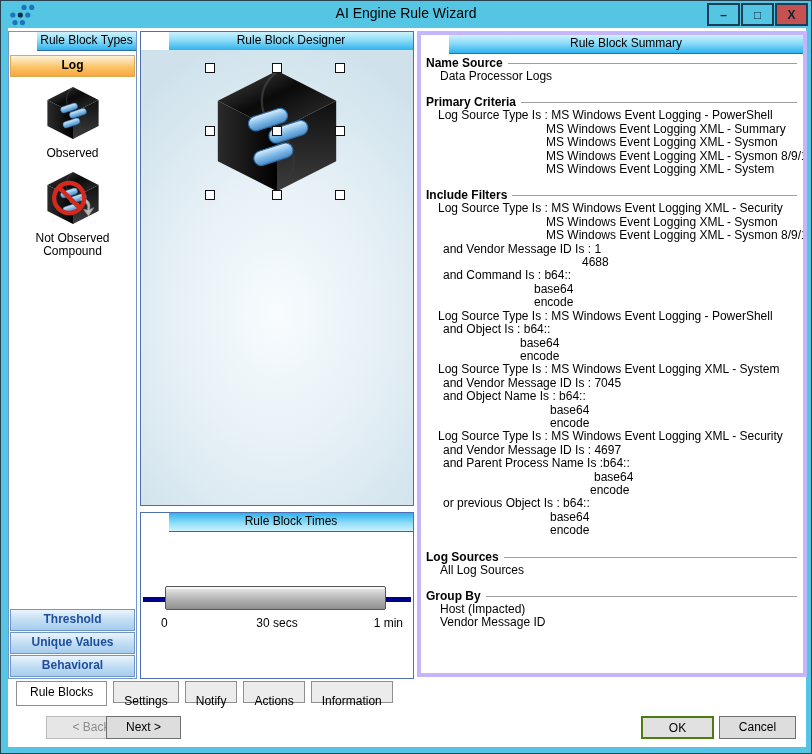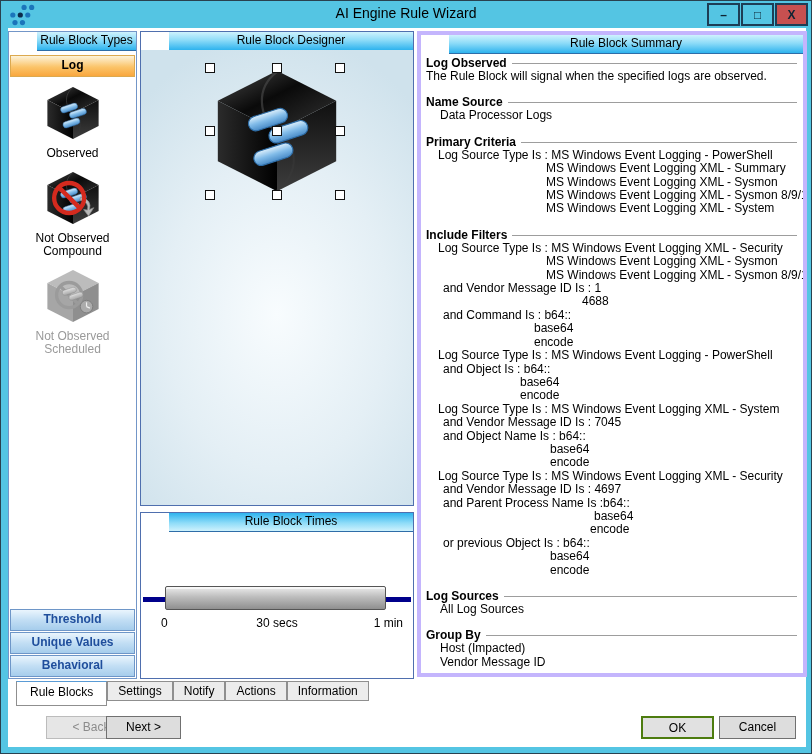--- a/index.html
+++ b/index.html
@@ -48,21 +48,21 @@
   
   .summary-panel{position:absolute;left:409px;top:3px;width:390px;height:646px;border:4px solid #c4b5fd;box-sizing:border-box;background:#fff;}
   .summary-content{position:absolute;left:0;right:0;top:18px;bottom:0;padding:4px 6px 0 5px;overflow:hidden;}
   .sec{margin-bottom:13px;}
   .sec-hdr{font-weight:bold;font-size:12px;line-height:13px;display:flex;align-items:center;color:#000;}
   .sec-hdr::after{content:"";flex:1;border-top:1px solid #9d9d9d;margin-left:5px;}
   .sec-line{font-size:12px;line-height:13.4px;white-space:pre;color:#000;}
 
   
   .tabs{position:absolute;left:8px;top:653px;display:flex;align-items:flex-start;}
-  .tab{height:20px;line-height:19px;padding:0 10px;background:#ececec;border:1px solid #8f8f8f;font-size:12px;margin-left:0;cursor:pointer;box-sizing:border-box;color:#000;}
+  .tab{height:20px;line-height:19px;padding:10px 10px;background:#ececec;border:1px solid #8f8f8f;font-size:12px;margin-left:6px;cursor:pointer;box-sizing:border-box;color:#000;}
   .tab.active{background:#fff;height:25px;line-height:21px;margin-left:0;padding:0 13px;border-top:1px solid #5a9bd5;}
 
   
   .fbtn{position:absolute;top:688px;height:23px;font-size:12px;text-align:center;line-height:21px;background:#dddddd;border:1px solid #707070;box-sizing:border-box;cursor:pointer;color:#000;}
   .btn-back{left:10px;width:90px;color:#8b8b8b;background:#e6e6e6;border-color:#bcbcbc;cursor:default;margin-left:28px;}
   .btn-next{left:98px;width:75px;}
   .btn-ok{left:633px;width:73px;border:2px solid #4d7c0f;background:#e1e1e1;}
   .btn-cancel{left:711px;width:77px;}
 
   .hidden-defs{position:absolute;width:0;height:0;overflow:hidden;}
@@ -164,26 +164,20 @@
               <use href="#sym-cube"></use>
             </svg>
           <div class="type-label">Observed</div>
         </div>
         <div class="type-item">
           <svg>
               <use href="#sym-cube-no"></use>
             </svg>
           <div class="type-label">Not Observed Compound</div>
         </div>
-        <div class="type-item disabled">
-          <svg>
-              <use href="#sym-cube-sched"></use>
-            </svg>
-          <div class="type-label">Not Observed Scheduled</div>
-        </div>
       </div>
 
       <div class="accordion-btn">Threshold</div>
       <div class="accordion-btn">Unique Values</div>
       <div class="accordion-btn">Behavioral</div>
     </div>
 
     <div class="mid">
       <div class="designer-panel">
         <div class="panel-header">Rule Block Designer</div>
@@ -209,24 +203,20 @@
         <div class="slider-bar"></div>
         <div class="tick tick-0">0</div>
         <div class="tick tick-1">30 secs</div>
         <div class="tick tick-2">1 min</div>
       </div>
     </div>
 
     <div class="summary-panel">
       <div class="panel-header">Rule Block Summary</div>
       <div class="summary-content">
-          <div class="sec">
-            <div class="sec-hdr">Log Observed</div>
-            <div class="sec-line" style="padding-left: 0px;">The Rule Block will signal when the specified logs are observed.</div>
-          </div>
           <div class="sec">
             <div class="sec-hdr">Name Source</div>
             <div class="sec-line" style="padding-left: 14px;">Data Processor Logs</div>
           </div>
           <div class="sec">
             <div class="sec-hdr">Primary Criteria</div>
             <div class="sec-line" style="padding-left: 12px;">Log Source Type Is : MS Windows Event Logging - PowerShell</div>
             <div class="sec-line" style="padding-left: 120px;">MS Windows Event Logging XML - Summary</div>
             <div class="sec-line" style="padding-left: 120px;">MS Windows Event Logging XML - Sysmon</div>
             <div class="sec-line" style="padding-left: 120px;">MS Windows Event Logging XML - Sysmon 8/9/10</div>

